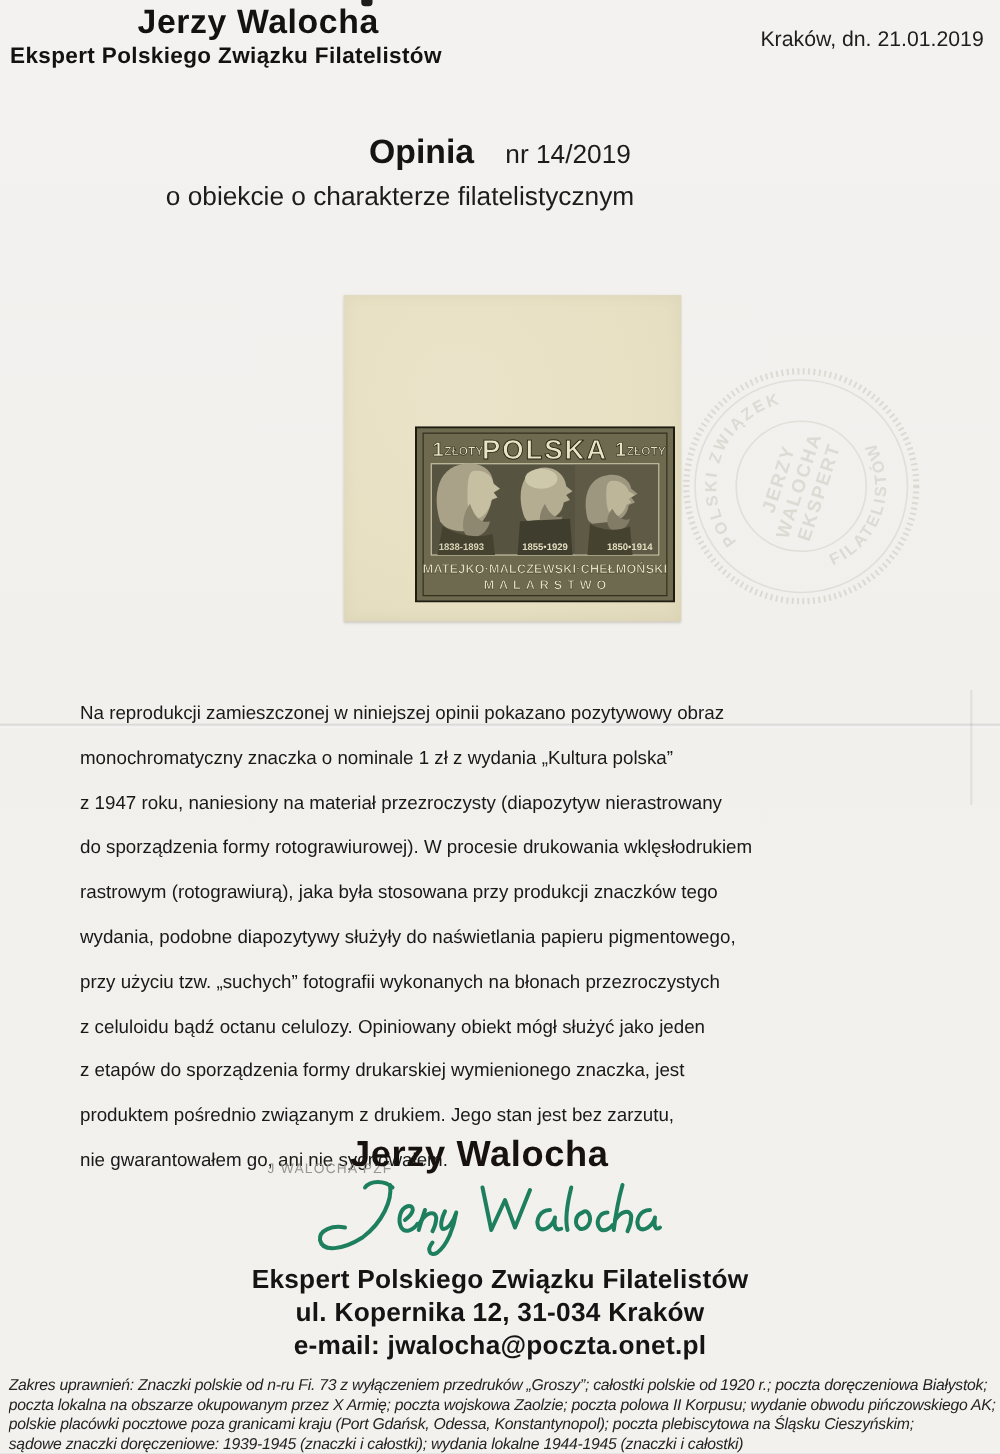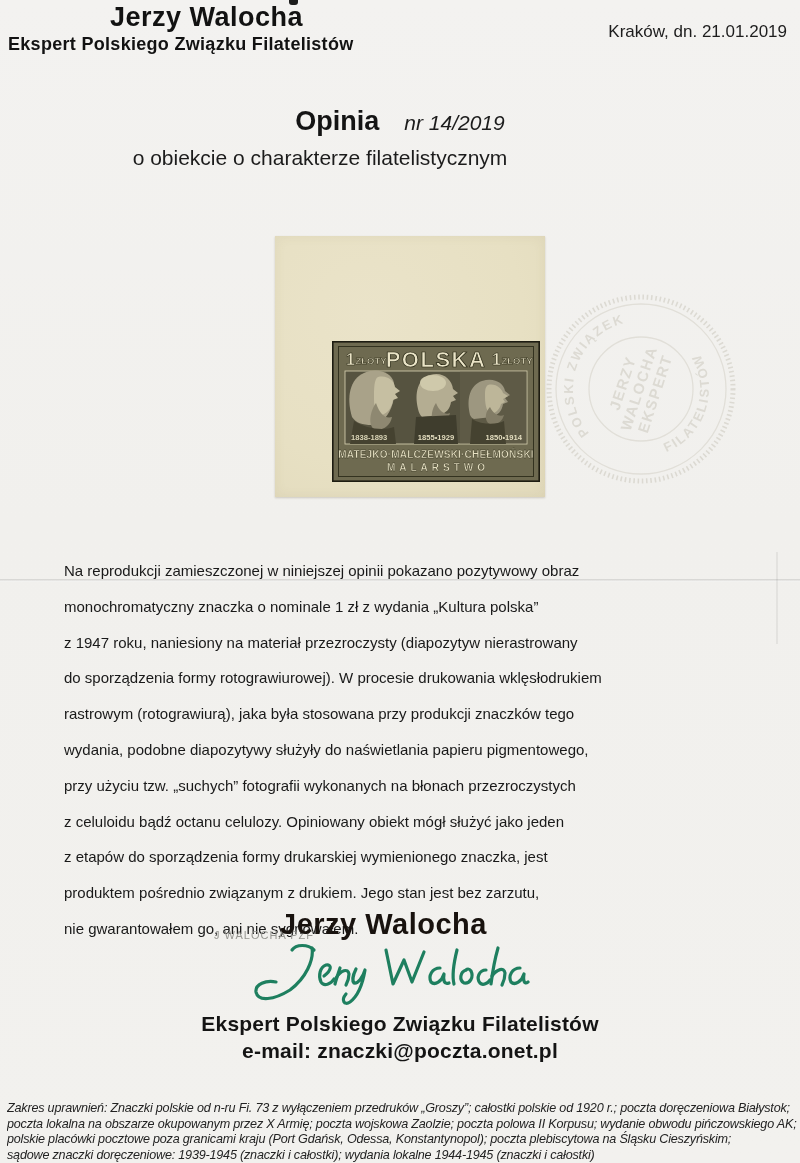--- a/index.html
+++ b/index.html
@@ -9,21 +9,21 @@
     font-family:"Liberation Sans",sans-serif;color:#1b1b1b;
   }
   
   .hdr-name{position:absolute;left:110px;top:2px;font-size:27px;font-weight:bold;letter-spacing:.5px;color:#121212;}
   .hdr-sub{position:absolute;left:8px;top:34px;font-size:18px;font-weight:bold;letter-spacing:.3px;color:#121212;}
   .hdr-date{position:absolute;right:13px;top:22px;font-size:17px;color:#1d1d1d;}
   .speck{position:absolute;left:289px;top:0;width:9px;height:5px;background:#1c1c1c;border-radius:0 0 3px 3px;}
   
   .title-line{position:absolute;left:0;top:106px;width:800px;text-align:center;}
   .title-word{font-size:27px;font-weight:bold;color:#141414;}
-  .title-num{font-size:21px;color:#1c1c1c;margin-left:25px;font-style:italic;}
+  .title-num{font-size:21px;color:#1c1c1c;margin-left:25px;}
   .title-sub{position:absolute;left:0;top:146px;width:640px;text-align:center;font-size:21px;color:#1c1c1c;}
   
   .card{
     position:absolute;left:275px;top:236px;width:270px;height:261px;
     background:radial-gradient(circle at 35% 30%,#eae3c9 0%,#e7e0c3 60%,#e2dabc 100%);
     box-shadow:0 1px 2px rgba(90,80,50,.25), inset 0 0 12px rgba(120,105,60,.08);
   }
   .stamp-svg{position:absolute;left:57px;top:105px;width:208px;height:141px;}
   
   .seal-svg{position:absolute;left:542px;top:290px;width:198px;height:198px;pointer-events:none;}
@@ -159,21 +159,22 @@
       <path d="M238,32 C232,34 231,42 236,45 C242,46 246,39 243,33 C241,30 239,31 238,32"></path>
       <path d="M258,32 C251,32 248,40 252,45 C255,48 260,45 262,42"></path>
       <path d="M270,10 C266,24 264,38 263,46"></path>
       <path d="M264,38 C269,31 276,29 277,35 C277,40 275,45 274,47"></path>
       <path d="M292,30 C284,30 280,38 283,44 C287,48 294,43 296,36 C295,42 296,47 300,44"></path>
     </g>
   </svg>
 
   <div class="contact">
     <div>Ekspert Polskiego Związku Filatelistów</div>
-    <div>e-mail: znaczki@poczta.onet.pl</div>
+    <div>ul. Kopernika 12, 31-034 Kraków</div>
+    <div>e-mail: jwalocha@poczta.onet.pl</div>
   </div>
 
   <div class="fine-print">Zakres uprawnień: Znaczki polskie od n-ru Fi. 73 z wyłączeniem przedruków „Groszy”; całostki polskie od 1920 r.; poczta doręczeniowa Białystok;
 poczta lokalna na obszarze okupowanym przez X Armię; poczta wojskowa Zaolzie; poczta polowa II Korpusu; wydanie obwodu pińczowskiego AK;
 polskie placówki pocztowe poza granicami kraju (Port Gdańsk, Odessa, Konstantynopol); poczta plebiscytowa na Śląsku Cieszyńskim;
 sądowe znaczki doręczeniowe: 1939-1945 (znaczki i całostki); wydania lokalne 1944-1945 (znaczki i całostki)</div>
 
 </div>
 
 </body></html>

